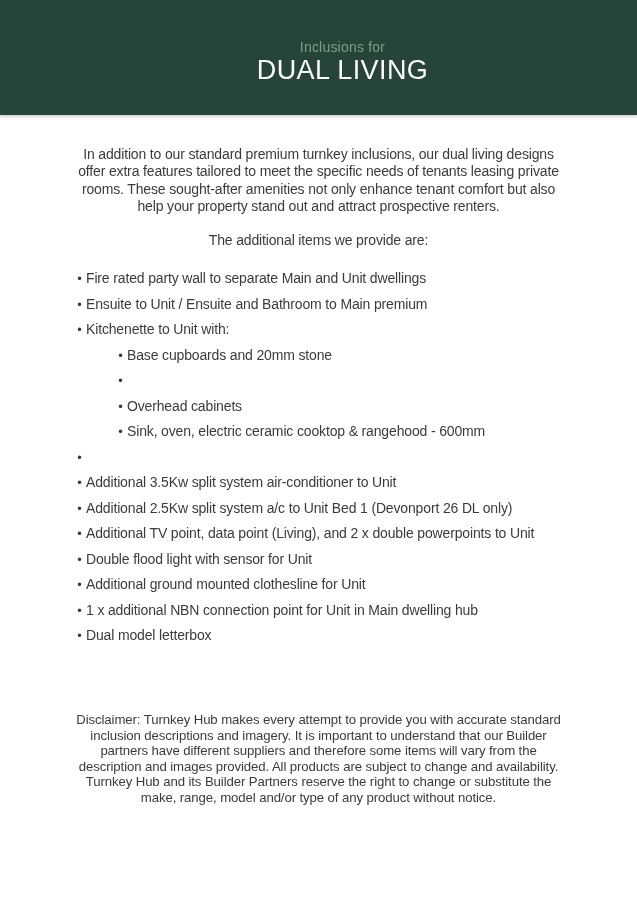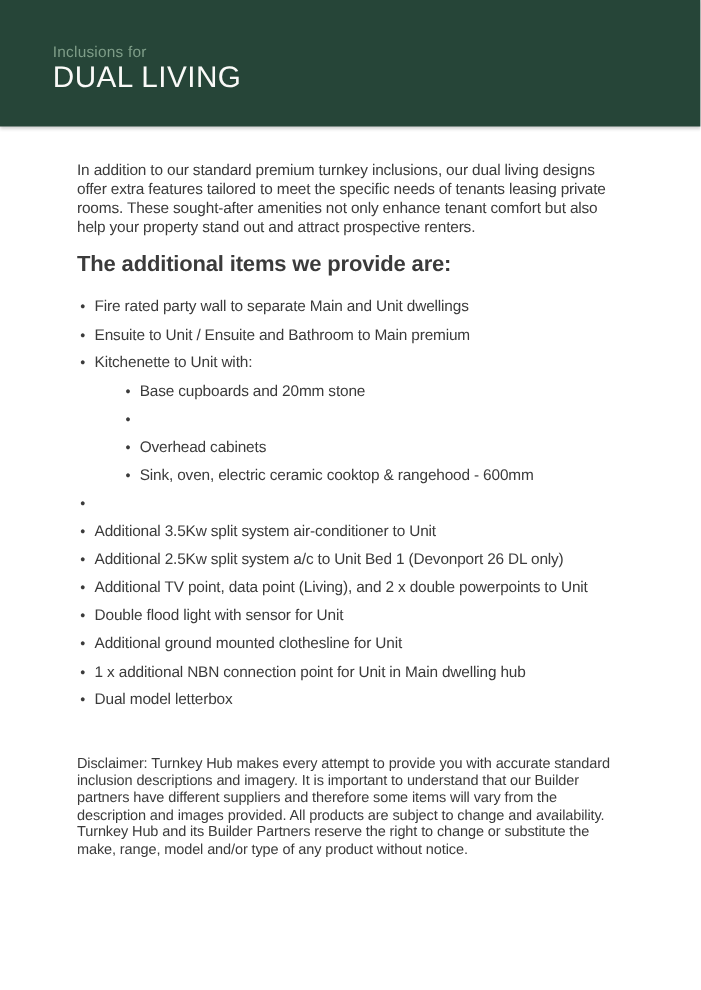--- a/index.html
+++ b/index.html
@@ -14,20 +14,21 @@
   body {
     font-family: "Liberation Sans", "DejaVu Sans", sans-serif;
     color: var(--body-text);
   }
   .page {
     width: 637px;
     height: 900px;
     background: var(--page-bg);
     overflow: hidden;
     position: relative;
+    text-align: center;
   }
   .banner {
     height: 115px;
     background: var(--banner-bg);
     padding: 39px 0 0 48px;
     box-shadow: 0 2px 3px rgba(0,0,0,0.18);
   }
   .eyebrow {
     font-size: 14px;
     color: var(--eyebrow-text);
@@ -45,24 +46,23 @@
   }
   .intro {
     margin-top: 31px;
     max-width: 528px;
     font-size: 14px;
     line-height: 17.4px;
     letter-spacing: -0.15px;
   }
   .lead-in {
     margin-top: 16px;
-    font-size: 20px;
+    font-size: 14px;
     line-height: 17.4px;
     letter-spacing: -0.15px;
-    font-weight: bold;
   }
   .items {
     list-style: none;
     margin-top: 21px;
   }
   .item {
     display: flex;
     align-items: flex-start;
     font-size: 14px;
     line-height: 17px;
@@ -71,21 +71,21 @@
     max-width: 540px;
   }
   .item .bullet {
     flex: 0 0 13px;
     width: 13px;
     font-size: 13px;
   }
   .item.level-1 { padding-left: 3px; }
   .item.level-2 { padding-left: 44px; }
   .disclaimer {
-    margin-top: 42px;
+    margin-top: 68px;
     max-width: 542px;
     font-size: 13.2px;
     line-height: 15.6px;
     letter-spacing: -0.1px;
   }
 </style>
 </head>
 <body>
 
 <div class="page">

